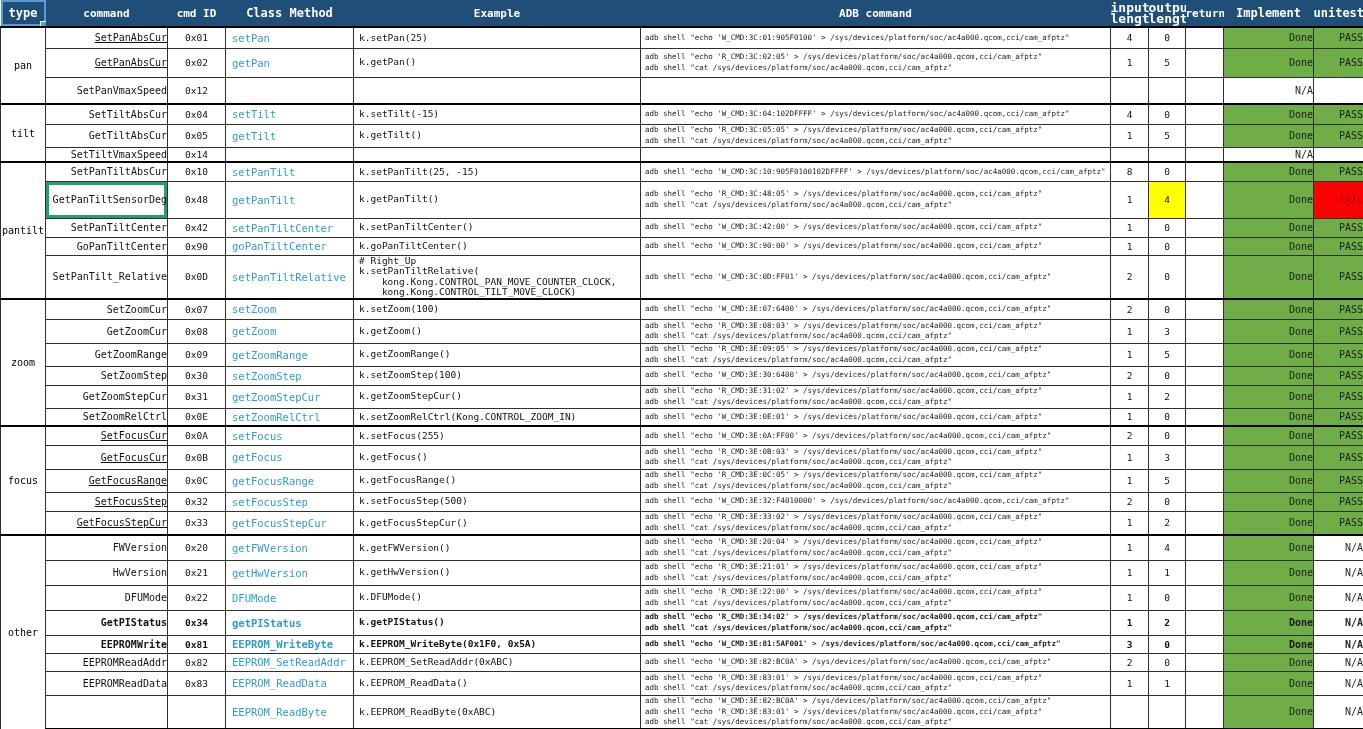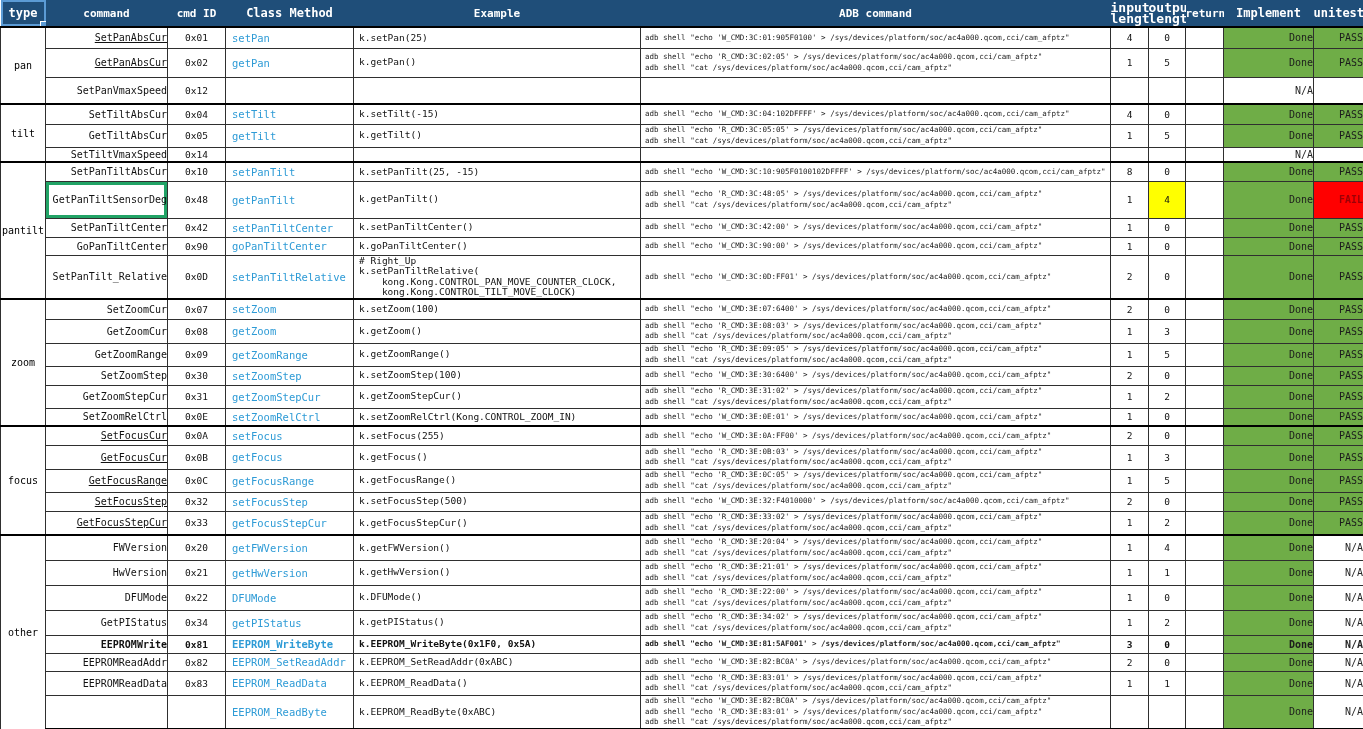--- a/index.html
+++ b/index.html
@@ -26,21 +26,21 @@
   .c-cmd.u{text-decoration:underline;}
   .c-cmd.sel{box-shadow:inset 0 0 0 3px var(--sel-green);}
   .c-id{font-size:9.5px;text-align:center;}
   .c-method{font-size:10.5px;color:var(--method-blue);padding-left:6px;}
   .c-ex{font-size:9.5px;line-height:10.5px;white-space:pre;padding-left:5px;margin-left:22px;}
   .c-adb{font-size:7.5px;line-height:10.5px;white-space:pre;padding-left:4px;color:#222;}
   .c-in,.c-out{font-size:9.5px;text-align:center;}
   .c-out.hl{background:var(--yellow);}
   .c-imp,.c-unit{font-size:10px;text-align:right;color:#262626;}
   .c-imp.g,.c-unit.g{background:var(--green);color:#1c1c1c;}
-  .c-unit.r{background:var(--red);color:var(--fail-text);font-weight:bold;}
+  .c-unit.r{background:var(--red);color:var(--fail-text);}
 </style>
 </head>
 <body>
 
 <table>
   <colgroup>
     <col style="width:45px">
       <col style="width:122px">
       <col style="width:58px">
     <col style="width:128px">
@@ -386,21 +386,21 @@
         <td class="c-method">DFUMode</td>
         <td class="c-ex">k.DFUMode()</td>
         <td class="c-adb">adb shell "echo 'R_CMD:3E:22:00' &gt; /sys/devices/platform/soc/ac4a000.qcom,cci/cam_afptz"
 adb shell "cat /sys/devices/platform/soc/ac4a000.qcom,cci/cam_afptz"</td>
         <td class="c-in">1</td>
         <td class="c-out">0</td>
         <td class="c-ret"></td>
         <td class="c-imp g">Done</td>
         <td class="c-unit">N/A</td>
       </tr>
-      <tr style="height: 25px;">
+      <tr style="height: 25px; font-weight: bold;">
         <td class="c-cmd">GetPIStatus</td>
         <td class="c-id">0x34</td>
         <td class="c-method">getPIStatus</td>
         <td class="c-ex">k.getPIStatus()</td>
         <td class="c-adb">adb shell "echo 'R_CMD:3E:34:02' &gt; /sys/devices/platform/soc/ac4a000.qcom,cci/cam_afptz"
 adb shell "cat /sys/devices/platform/soc/ac4a000.qcom,cci/cam_afptz"</td>
         <td class="c-in">1</td>
         <td class="c-out">2</td>
         <td class="c-ret"></td>
         <td class="c-imp g">Done</td>

